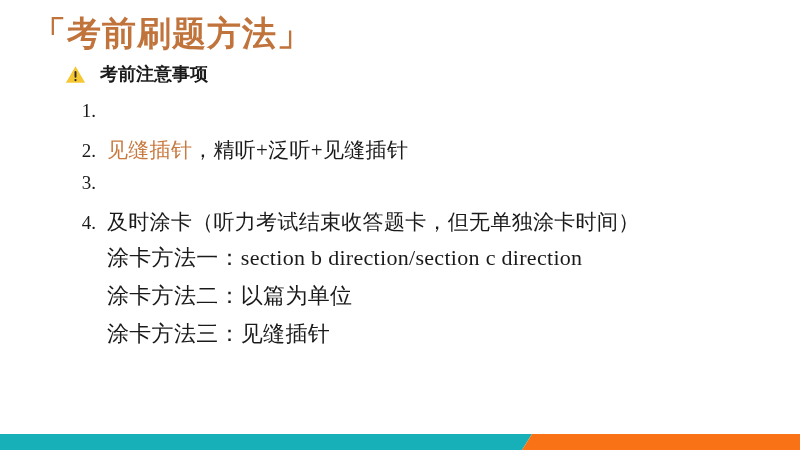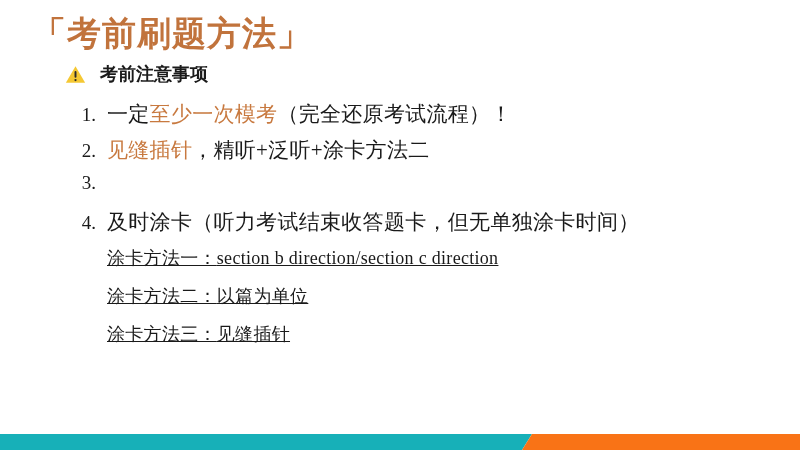--- a/index.html
+++ b/index.html
@@ -95,26 +95,25 @@
     align-items: baseline;
     height: 38px;
     white-space: nowrap;
   }
   .sub-indent {
     width: 34px;
     flex: 0 0 34px;
   }
   .sub-body {
     padding-left: 11px;
-    font-size: 18px;
+    font-size: 22px;
     line-height: 28px;
     color: #1a1a1a;
     letter-spacing: 0.3px;
     font-family: "Liberation Serif", "DejaVu Serif", serif;
-    text-decoration: underline;
   }
   .sub-label { color: #1a1a1a; }
   .sub-value {
     color: #1a1a1a;
     font-family: "Liberation Serif", "DejaVu Serif", serif;
   }
   .seg-accent { color: #C8793F; }
   .seg-plain  { color: #1a1a1a; }
 
   
@@ -139,29 +138,26 @@
       <rect x="10.9" y="8" width="2.2" height="7.6" rx="1" fill="#2a2a2a"></rect>
       <circle cx="12" cy="18.3" r="1.3" fill="#2a2a2a"></circle>
     </svg>
     <span class="warn-heading-text">考前注意事项</span>
   </div>
 
   <div class="list">
 
     <div class="li-row">
       <span class="li-num">1.</span>
-      <span class="li-body">
-        <span class="seg-plain">一定</span><span class="seg-accent">至少一次模考</span><span class="seg-plain">（完全还原考试流程）！</span>
-      </span>
     </div>
 
     <div class="li-row">
       <span class="li-num">2.</span>
       <span class="li-body">
-        <span class="seg-accent">见缝插针</span><span class="seg-plain">，精听+泛听+涂卡方法二</span>
+        <span class="seg-accent">见缝插针</span><span class="seg-plain">，精听+泛听+见缝插针</span>
       </span>
     </div>
 
     <div class="li-row">
       <span class="li-num">3.</span>
     </div>
 
     <div class="li-row">
       <span class="li-num">4.</span>
       <span class="li-body">

